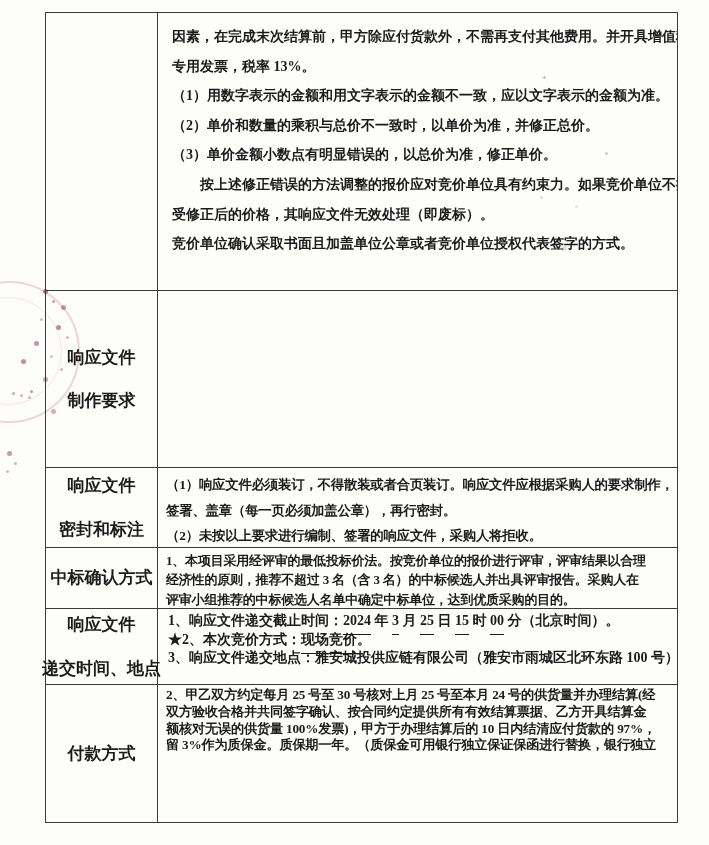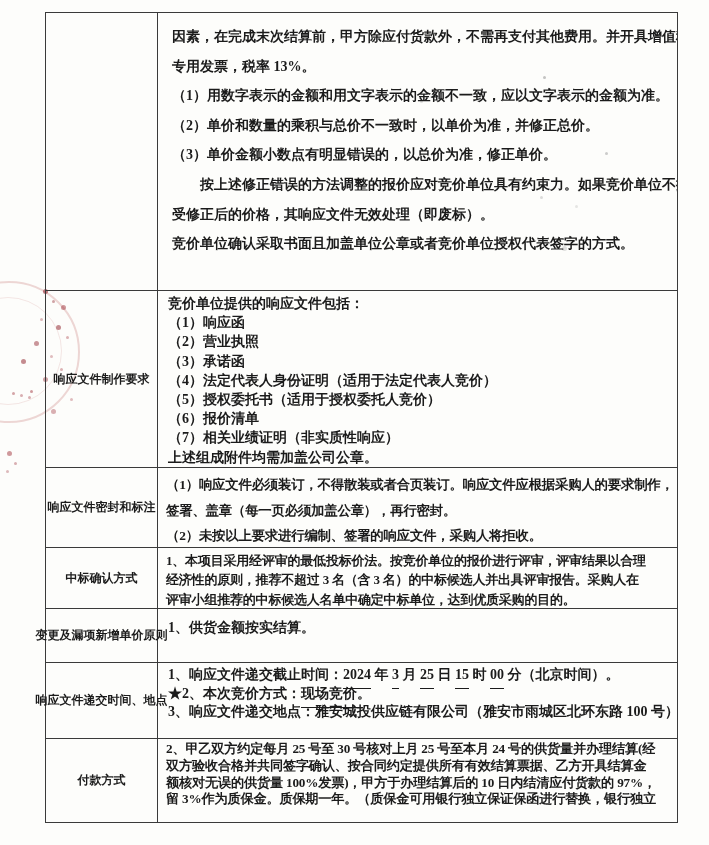--- a/index.html
+++ b/index.html
@@ -11,22 +11,22 @@
   }
   .doc-table{
     position:absolute;left:45px;top:12px;width:633px;height:811px;
     border:1.6px solid #3a3a3a;box-sizing:border-box;
     display:flex;flex-direction:column;background:transparent;
   }
   .row{display:flex;border-bottom:1.6px solid #3a3a3a;box-sizing:border-box;flex:0 0 auto;}
   .row:last-child{border-bottom:none;flex:1 1 auto;}
   .hdr{
     width:112px;flex:0 0 112px;border-right:1.6px solid #3a3a3a;box-sizing:border-box;
-    display:flex;flex-direction:row;justify-content:center;align-items:center;
-    text-align:center;font-size:12px;
+    display:flex;flex-direction:column;justify-content:center;align-items:center;
+    text-align:center;font-size:17px;
   }
   .hdr div{line-height:2.55;white-space:nowrap;}
   .hdr.tight div{line-height:1.65;}
   .content{flex:1 1 auto;box-sizing:border-box;overflow:hidden;}
   .ln{white-space:nowrap;}
   .indent{padding-left:28px;}
   .u{border-bottom:1.4px solid #1b1b1b;padding-bottom:6px;}
 
   
   .r1{height:278px;} .r1 .content{padding:9px 6px 0 14px;font-size:14px;}  .r1 .ln{line-height:29.6px;}
@@ -110,31 +110,20 @@
         <div class="ln">受修正后的价格，其响应文件无效处理（即废标）。</div>
         <div class="ln">竞价单位确认采取书面且加盖单位公章或者竞价单位授权代表签字的方式。</div>
       </div>
     </div>
 
     <div class="row r2">
       <div class="hdr">
         <div>响应文件</div>
         <div>制作要求</div>
       </div>
-      <div class="content">
-        <div class="ln">竞价单位提供的响应文件包括：</div>
-        <div class="ln">（1）响应函</div>
-        <div class="ln">（2）营业执照</div>
-        <div class="ln">（3）承诺函</div>
-        <div class="ln">（4）法定代表人身份证明（适用于法定代表人竞价）</div>
-        <div class="ln">（5）授权委托书（适用于授权委托人竞价）</div>
-        <div class="ln">（6）报价清单</div>
-        <div class="ln">（7）相关业绩证明（非实质性响应）</div>
-        <div class="ln">上述组成附件均需加盖公司公章。</div>
-      </div>
     </div>
 
     <div class="row r3">
       <div class="hdr">
         <div>响应文件</div>
         <div>密封和标注</div>
       </div>
       <div class="content">
         <div class="ln">（1）响应文件必须装订，不得散装或者合页装订。响应文件应根据采购人的要求制作，</div>
         <div class="ln">签署、盖章（每一页必须加盖公章），再行密封。</div>
@@ -146,29 +135,20 @@
       <div class="hdr">
         <div>中标确认方式</div>
       </div>
       <div class="content">
         <div class="ln">1、本项目采用经评审的最低投标价法。按竞价单位的报价进行评审，评审结果以合理</div>
         <div class="ln">经济性的原则，推荐不超过 3 名（含 3 名）的中标候选人并出具评审报告。采购人在</div>
         <div class="ln">评审小组推荐的中标候选人名单中确定中标单位，达到优质采购的目的。</div>
       </div>
     </div>
 
-    <div class="row r5">
-      <div class="hdr tight">
-        <div>变更及漏项新增</div>
-        <div>单价原则</div>
-      </div>
-      <div class="content">
-        <div class="ln">1、供货金额按实结算。</div>
-      </div>
-    </div>
 
     <div class="row r6">
       <div class="hdr">
         <div>响应文件</div>
         <div>递交时间、地点</div>
       </div>
       <div class="content">
         <div class="ln"><span>1、响应文件递交截止时间：</span><span class="u">2024</span><span> 年 </span><span class="u">3</span><span> 月 </span><span class="u">25</span><span> 日 </span><span class="u">15</span><span> 时 </span><span class="u">00</span><span> 分（北京时间）。</span></div>
         <div class="ln"><span>★2、本次竞价方式：</span><span class="u">现场竞价</span><span>。</span></div>
         <div class="ln">3、响应文件递交地点：雅安城投供应链有限公司（雅安市雨城区北环东路 100 号）</div>

